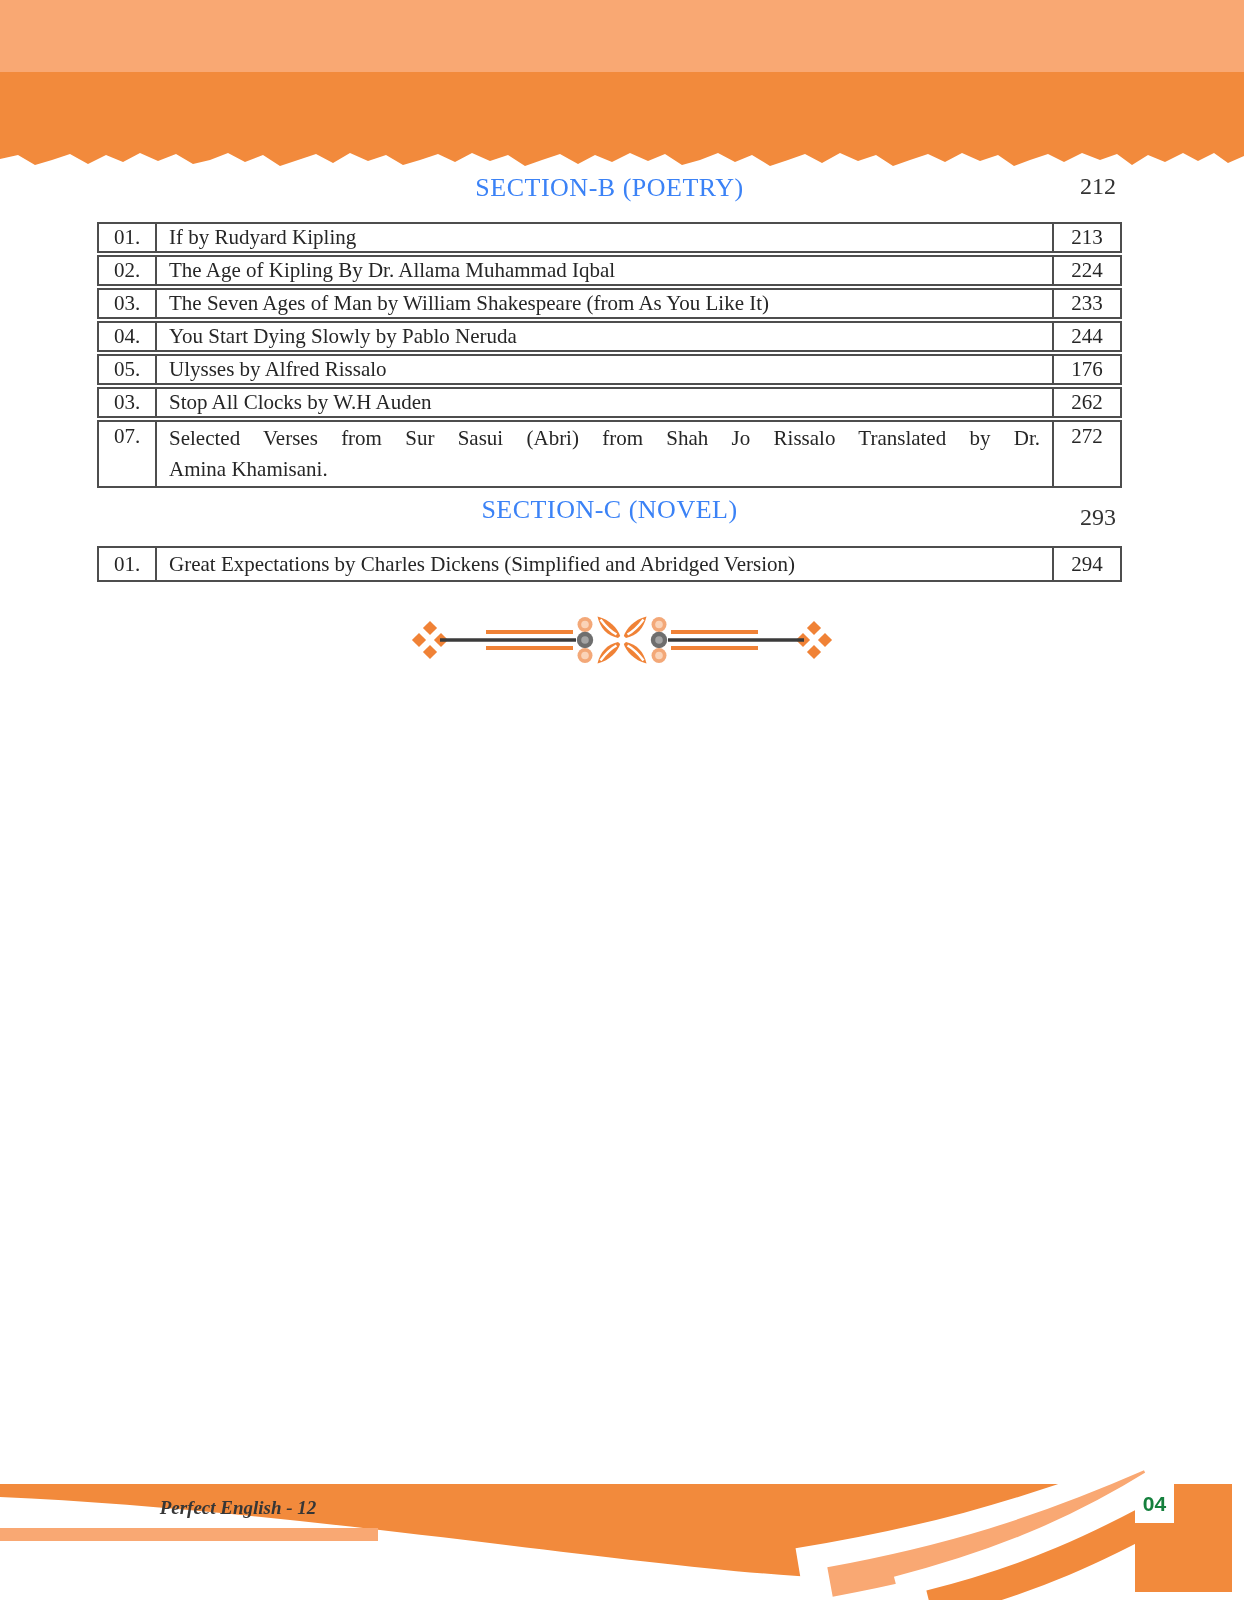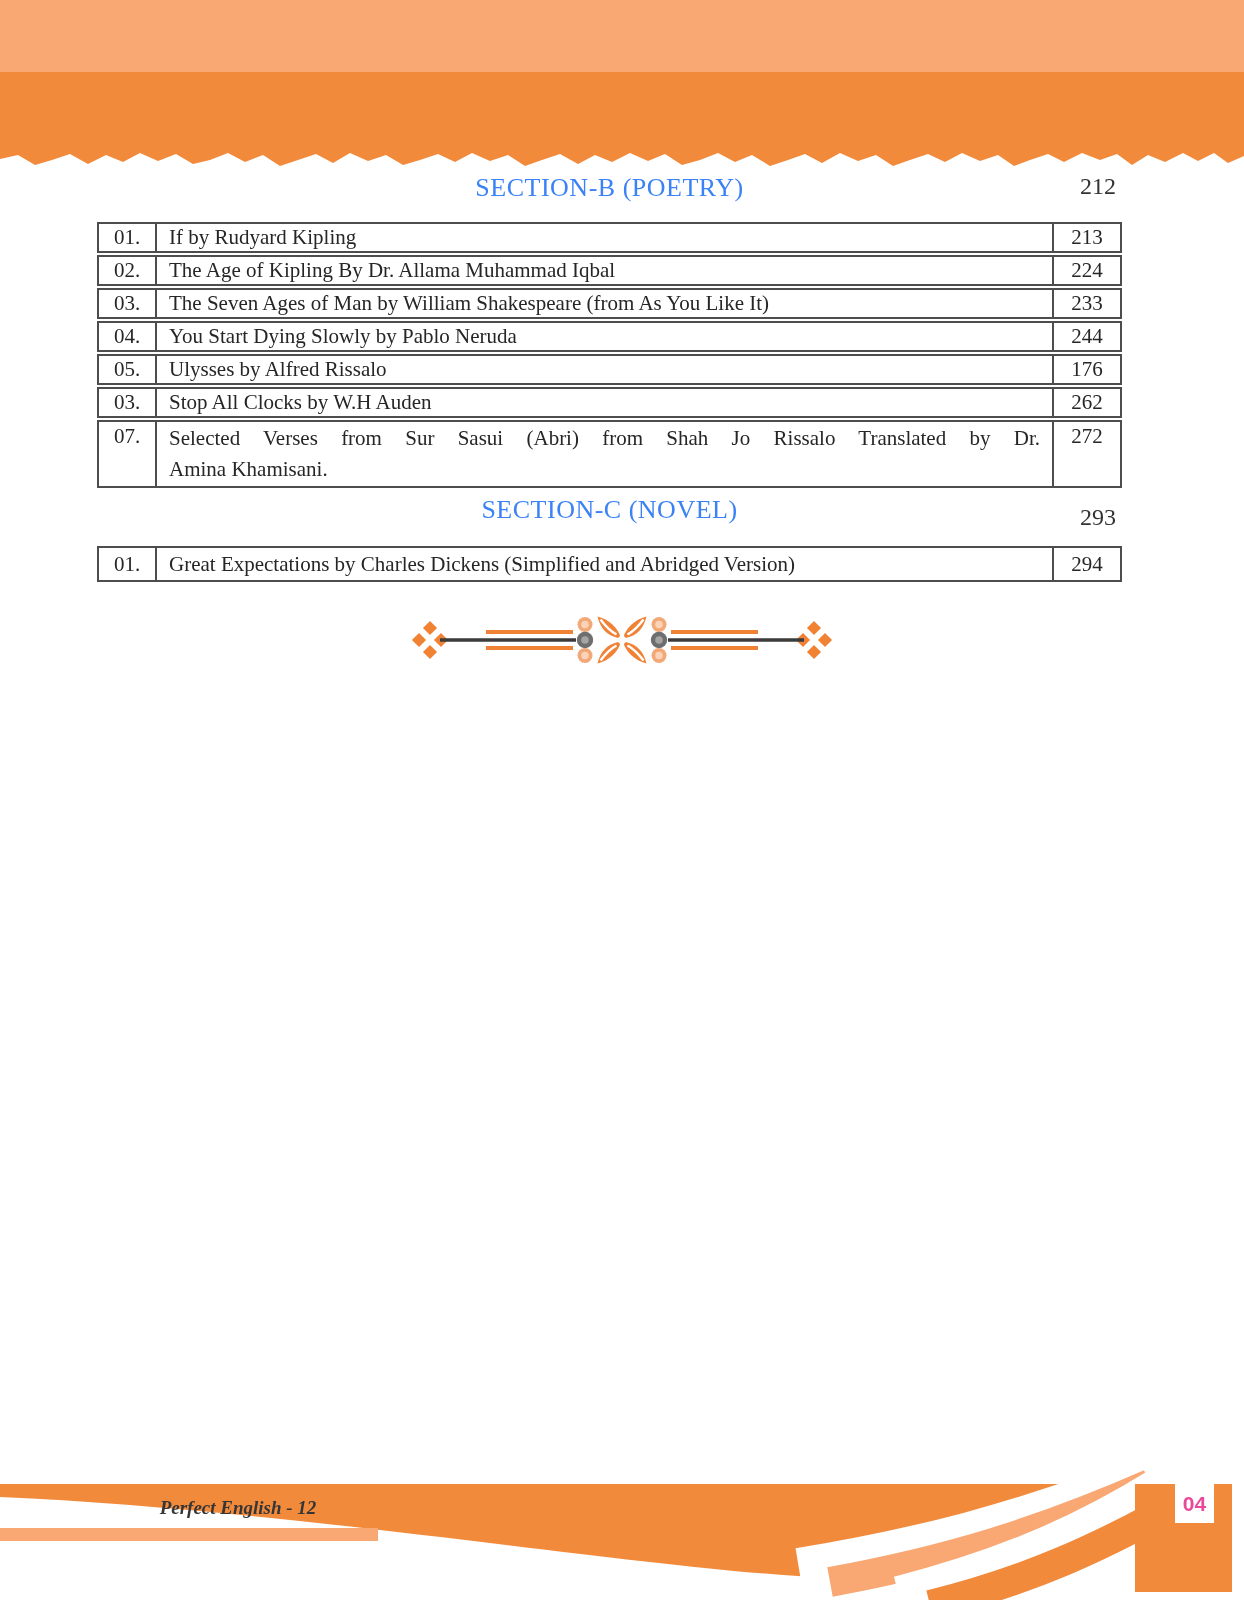--- a/index.html
+++ b/index.html
@@ -45,21 +45,21 @@
   .footer-swoosh{position:absolute;left:0;top:1470px;width:1244px;height:130px;display:block;}
   .book-title{
     position:absolute;left:108px;top:1497px;width:260px;text-align:center;
     font-size:19px;font-style:italic;font-weight:bold;color:#363636;white-space:nowrap;
   }
   .accent-bar{position:absolute;left:0;top:1528px;width:378px;height:13px;background:#F9A873;}
   .corner-block{position:absolute;left:1135px;top:1484px;width:97px;height:108px;background:#F28A3C;}
   .page-badge{
     position:absolute;left:1135px;top:1484px;width:39px;height:39px;background:#ffffff;
     display:flex;align-items:center;justify-content:center;
-    font-family:"Liberation Sans","DejaVu Sans",sans-serif;font-weight:bold;font-size:21px;color:#ec4899;margin-left:40px;
+    font-family:"Liberation Sans","DejaVu Sans",sans-serif;font-weight:bold;font-size:21px;color:#15803d;
   }
 </style>
 </head>
 <body>
 
 <div class="band-light"></div>
 <div class="band-dark"></div>
 <svg class="torn" viewBox="0 0 1244 18" preserveAspectRatio="none">
   <path fill="#F28A3C" d="M0,0 H1244 V6
     L1228,13 1214,3 1198,11 1183,3 1165,12 1148,5 1132,15 1117,4 1100,10 1082,3 1064,12 1048,4

